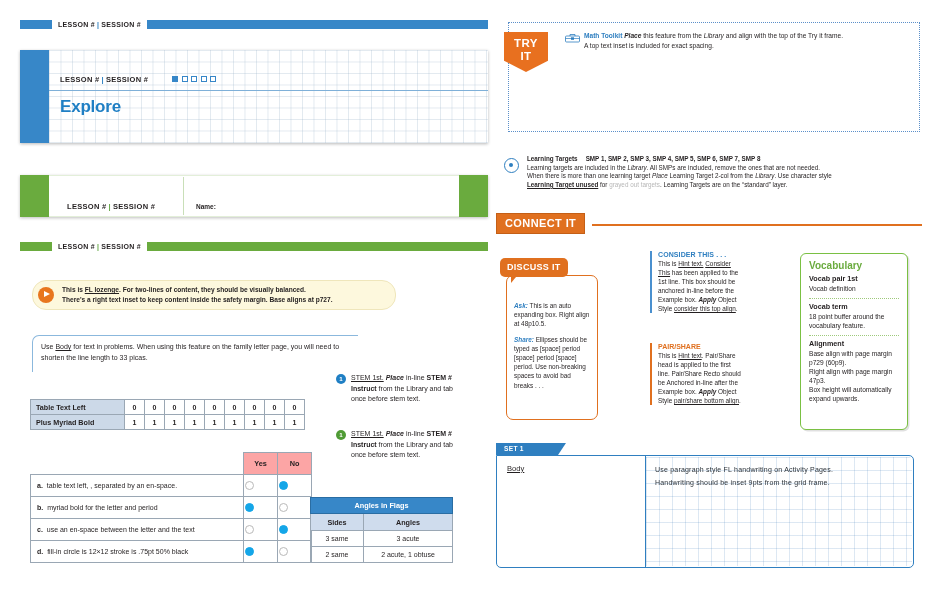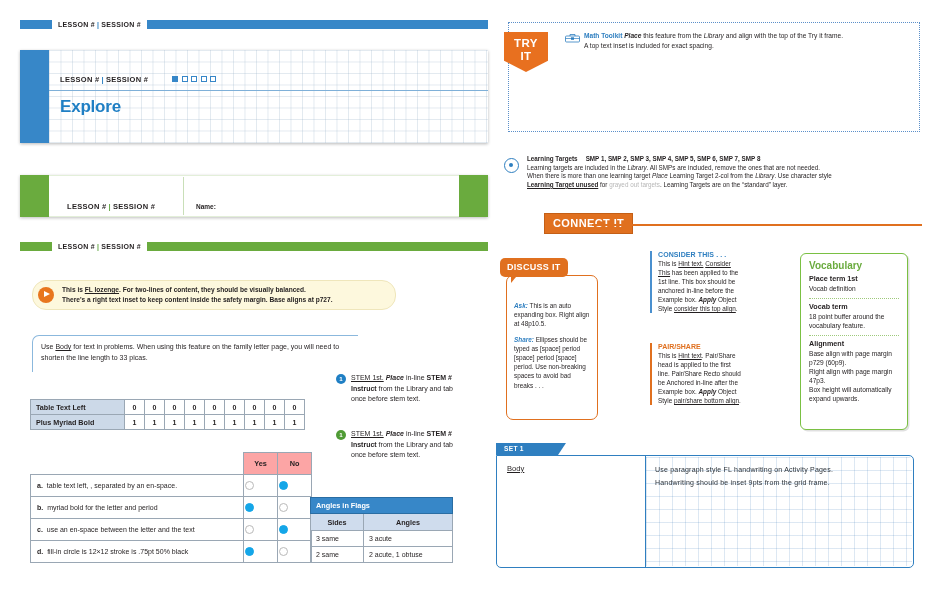--- a/index.html
+++ b/index.html
@@ -106,21 +106,21 @@
   .t-yesno td.c{width:31px;}
   .t-yesno td.blank{border:none;background:transparent;}
   .circ{display:inline-block;width:9px;height:9px;border-radius:50%;box-sizing:border-box;
      border:1px solid #b9b9b9;background:#fff;vertical-align:middle;}
   .circ.on{background:#14a6e8;border-color:#14a6e8;}
 
   .t-flags{position:absolute;left:310px;top:497px;border-collapse:collapse;}
   .t-flags .cap{background:#3787c8;color:#fff;font-size:7.3px;font-weight:bold;height:15px;
      border:1px solid #2a6da3;}
   .t-flags th{background:#cfdced;font-size:7.2px;font-weight:bold;height:14px;border:1px solid #9aa7b4;}
-  .t-flags td{border:1px solid #9aa7b4;height:15px;font-size:7px;text-align:left;padding:0 5px;}
+  .t-flags td{border:1px solid #9aa7b4;height:15px;font-size:7px;text-align:center;padding:0 5px;}
   .t-flags td.sides{width:42px;}
   .t-flags td.angles{width:78px;}
 
   
   .tryit-frame{position:absolute;left:26px;top:22px;width:412px;height:110px;
      border:1px dotted #5b8fc9;box-sizing:border-box;}
   .tryit-badge{position:absolute;left:22px;top:32px;width:44px;height:40px;background:#e8701f;
      clip-path:polygon(0 0,100% 0,100% 72%,50% 100%,0 72%);
      color:#fff;text-align:center;font-weight:bold;line-height:13px;padding-top:5px;box-sizing:border-box;
      font-size:11.5px;letter-spacing:.5px;}
@@ -135,21 +135,21 @@
      border-radius:50%;background:#2f7fc0;}
   .lt-block{position:absolute;left:45px;top:155px;width:390px;font-size:6.3px;line-height:8.6px;}
   .lt-block .hd{font-weight:bold;}
   .lt-block .smps{font-weight:bold;padding-left:8px;}
   .lt-block .gray{color:#b7b7b7;}
 
   
   .connect{position:absolute;left:14px;top:213px;}
   .connect .tag{position:relative;display:inline-block;background:#e0701f;color:#fff;
      font-size:11px;font-weight:bold;letter-spacing:.4px;padding:3px 8px 4px 8px;
-     border:1px solid #c45f16;margin-left:48px;}
+     border:1px solid #c45f16;}
   .connect .line{position:absolute;left:96px;top:11px;width:330px;height:1.6px;background:#e0701f;}
 
   
   .discuss{position:absolute;left:24px;top:275px;width:92px;height:145px;
      border:1.6px solid #e0701f;border-radius:7px;box-sizing:border-box;background:#fff;}
   .discuss-tag{position:absolute;left:18px;top:258px;background:#e0701f;color:#fff;
      font-size:9px;font-weight:bold;letter-spacing:.3px;padding:4px 7px 5px;border-radius:5px;}
   .discuss-tag:after{content:"";position:absolute;left:11px;top:100%;
      border-left:5px solid #e0701f;border-bottom:6px solid transparent;border-right:4px solid transparent;}
   .discuss p{margin:0 0 6px 0;font-size:6.4px;line-height:9.2px;}
@@ -387,21 +387,21 @@
     </div>
 
     <div class="pairshare">
       <div class="h">PAIR/SHARE</div>
       <p><span>This is </span><span class="ul">Hint text</span><span>. Pair/Share head is applied to the first line. Pair/Share Recto should be Anchored in-line after the Example box. </span><span class="bold ital">Apply</span><span> Object Style </span><span class="ul">pair/share bottom align</span><span>.</span></p>
     </div>
 
     <div class="vocab">
       <div class="inner">
         <h3>Vocabulary</h3>
-        <div class="term">Place term 1st</div>
+        <div class="term">Vocab pair 1st</div>
         <div class="def">Vocab definition</div>
         <div class="sep"></div>
         <div class="term">Vocab term</div>
         <div class="def">18 point buffer around the vocabulary feature.</div>
         <div class="sep"></div>
         <div class="term">Alignment</div>
         <div class="def" style="white-space:pre-line;">Base align with page margin p729 (60p9).
 Right align with page margin 47p3.
 Box height will automatically expand upwards.</div>
       </div>

